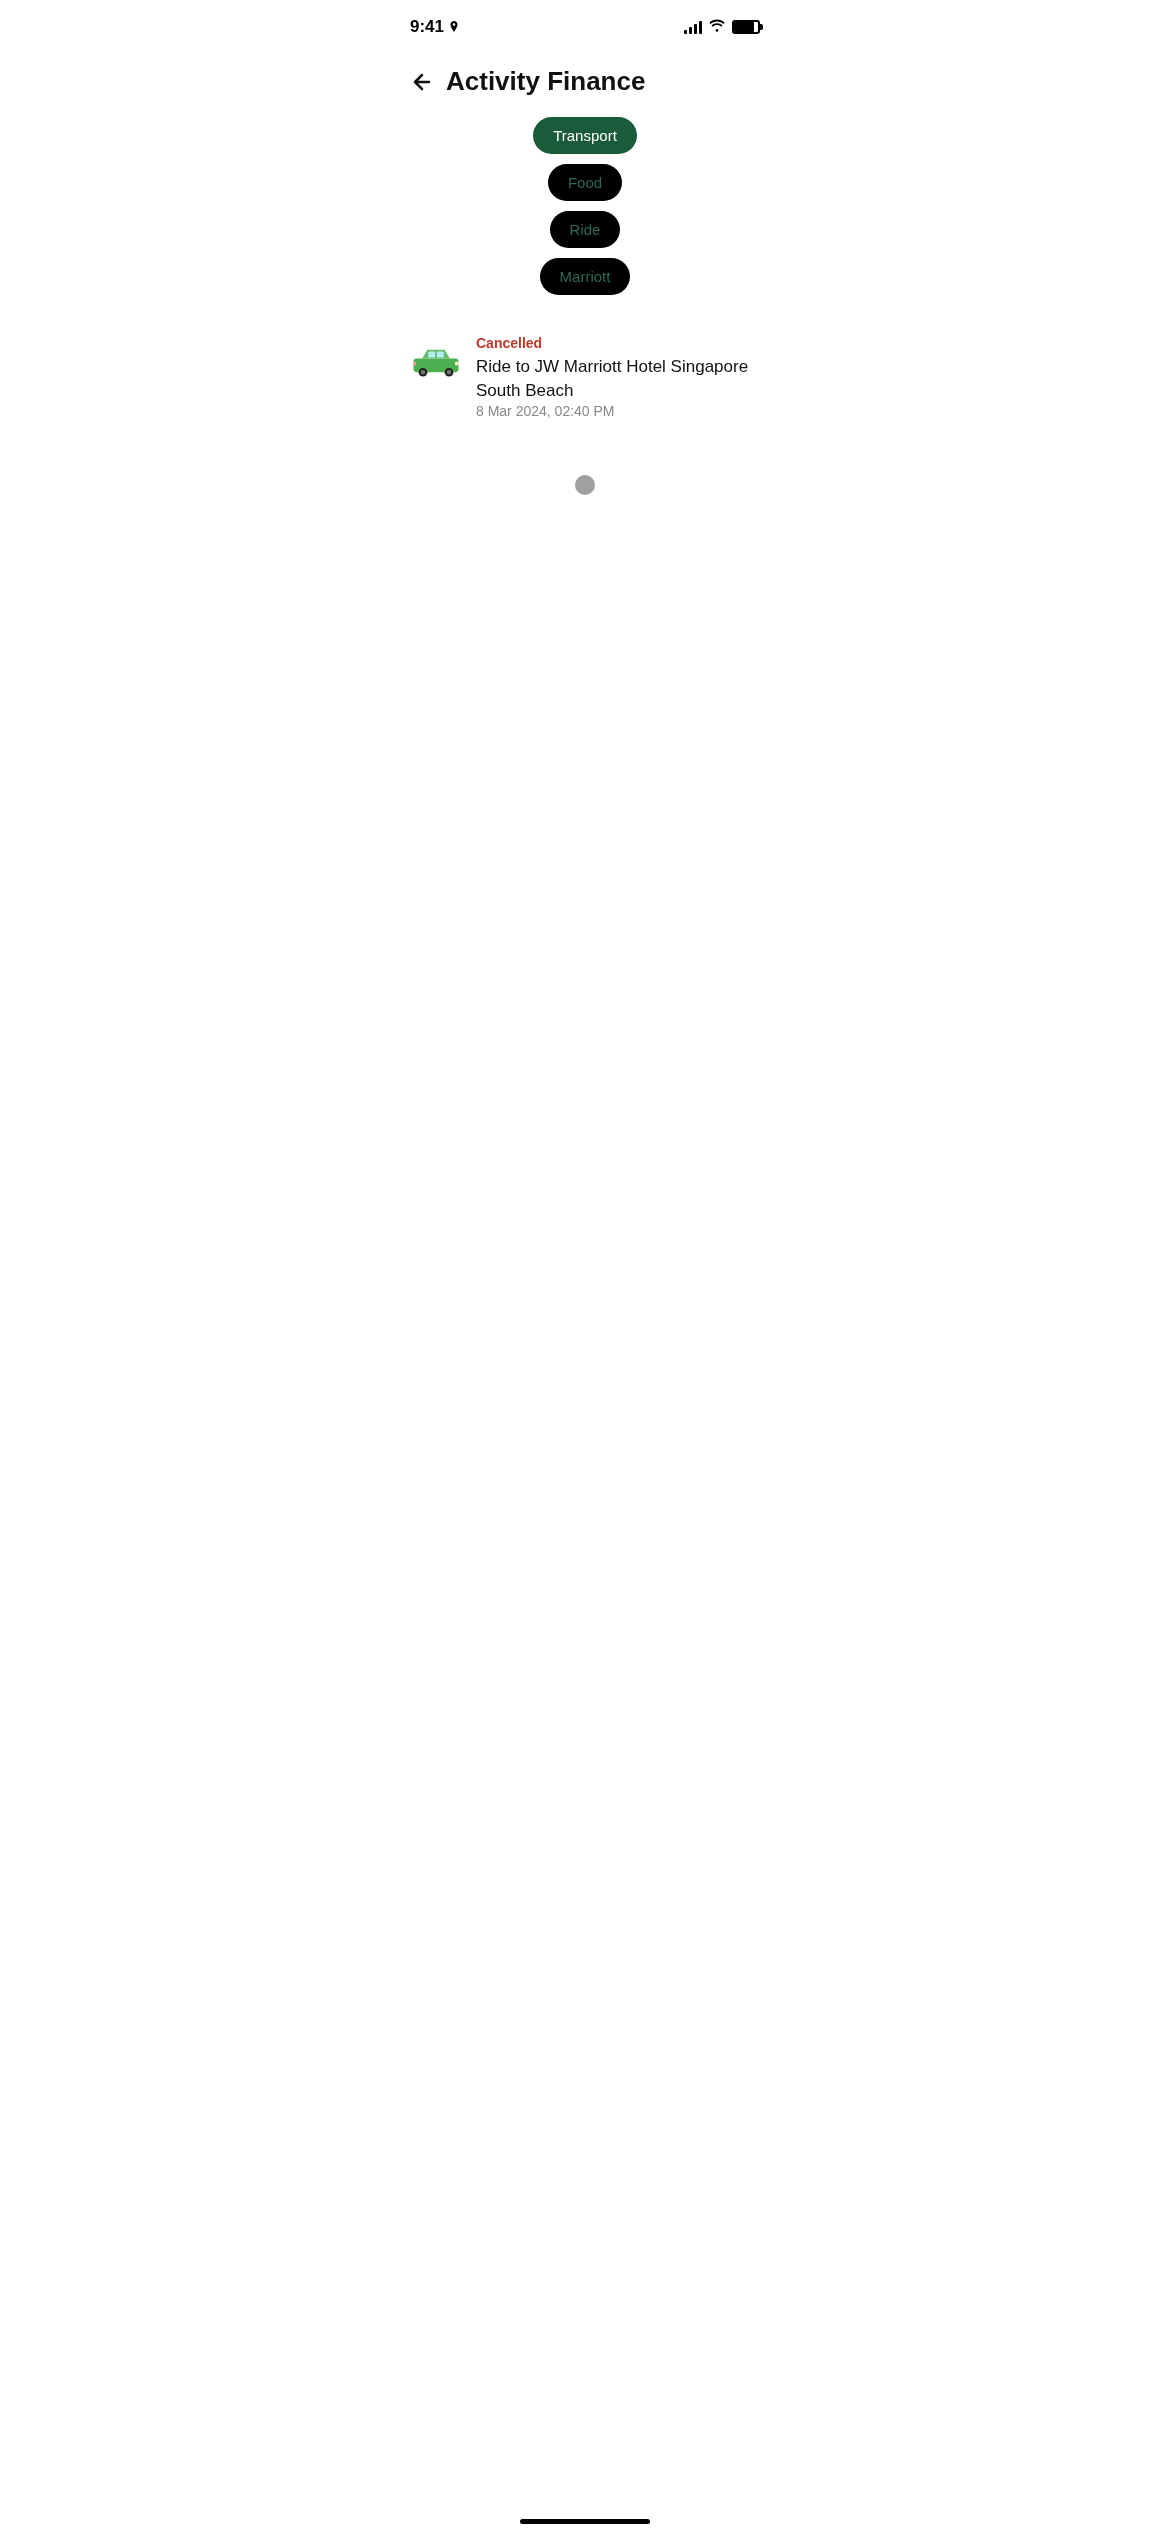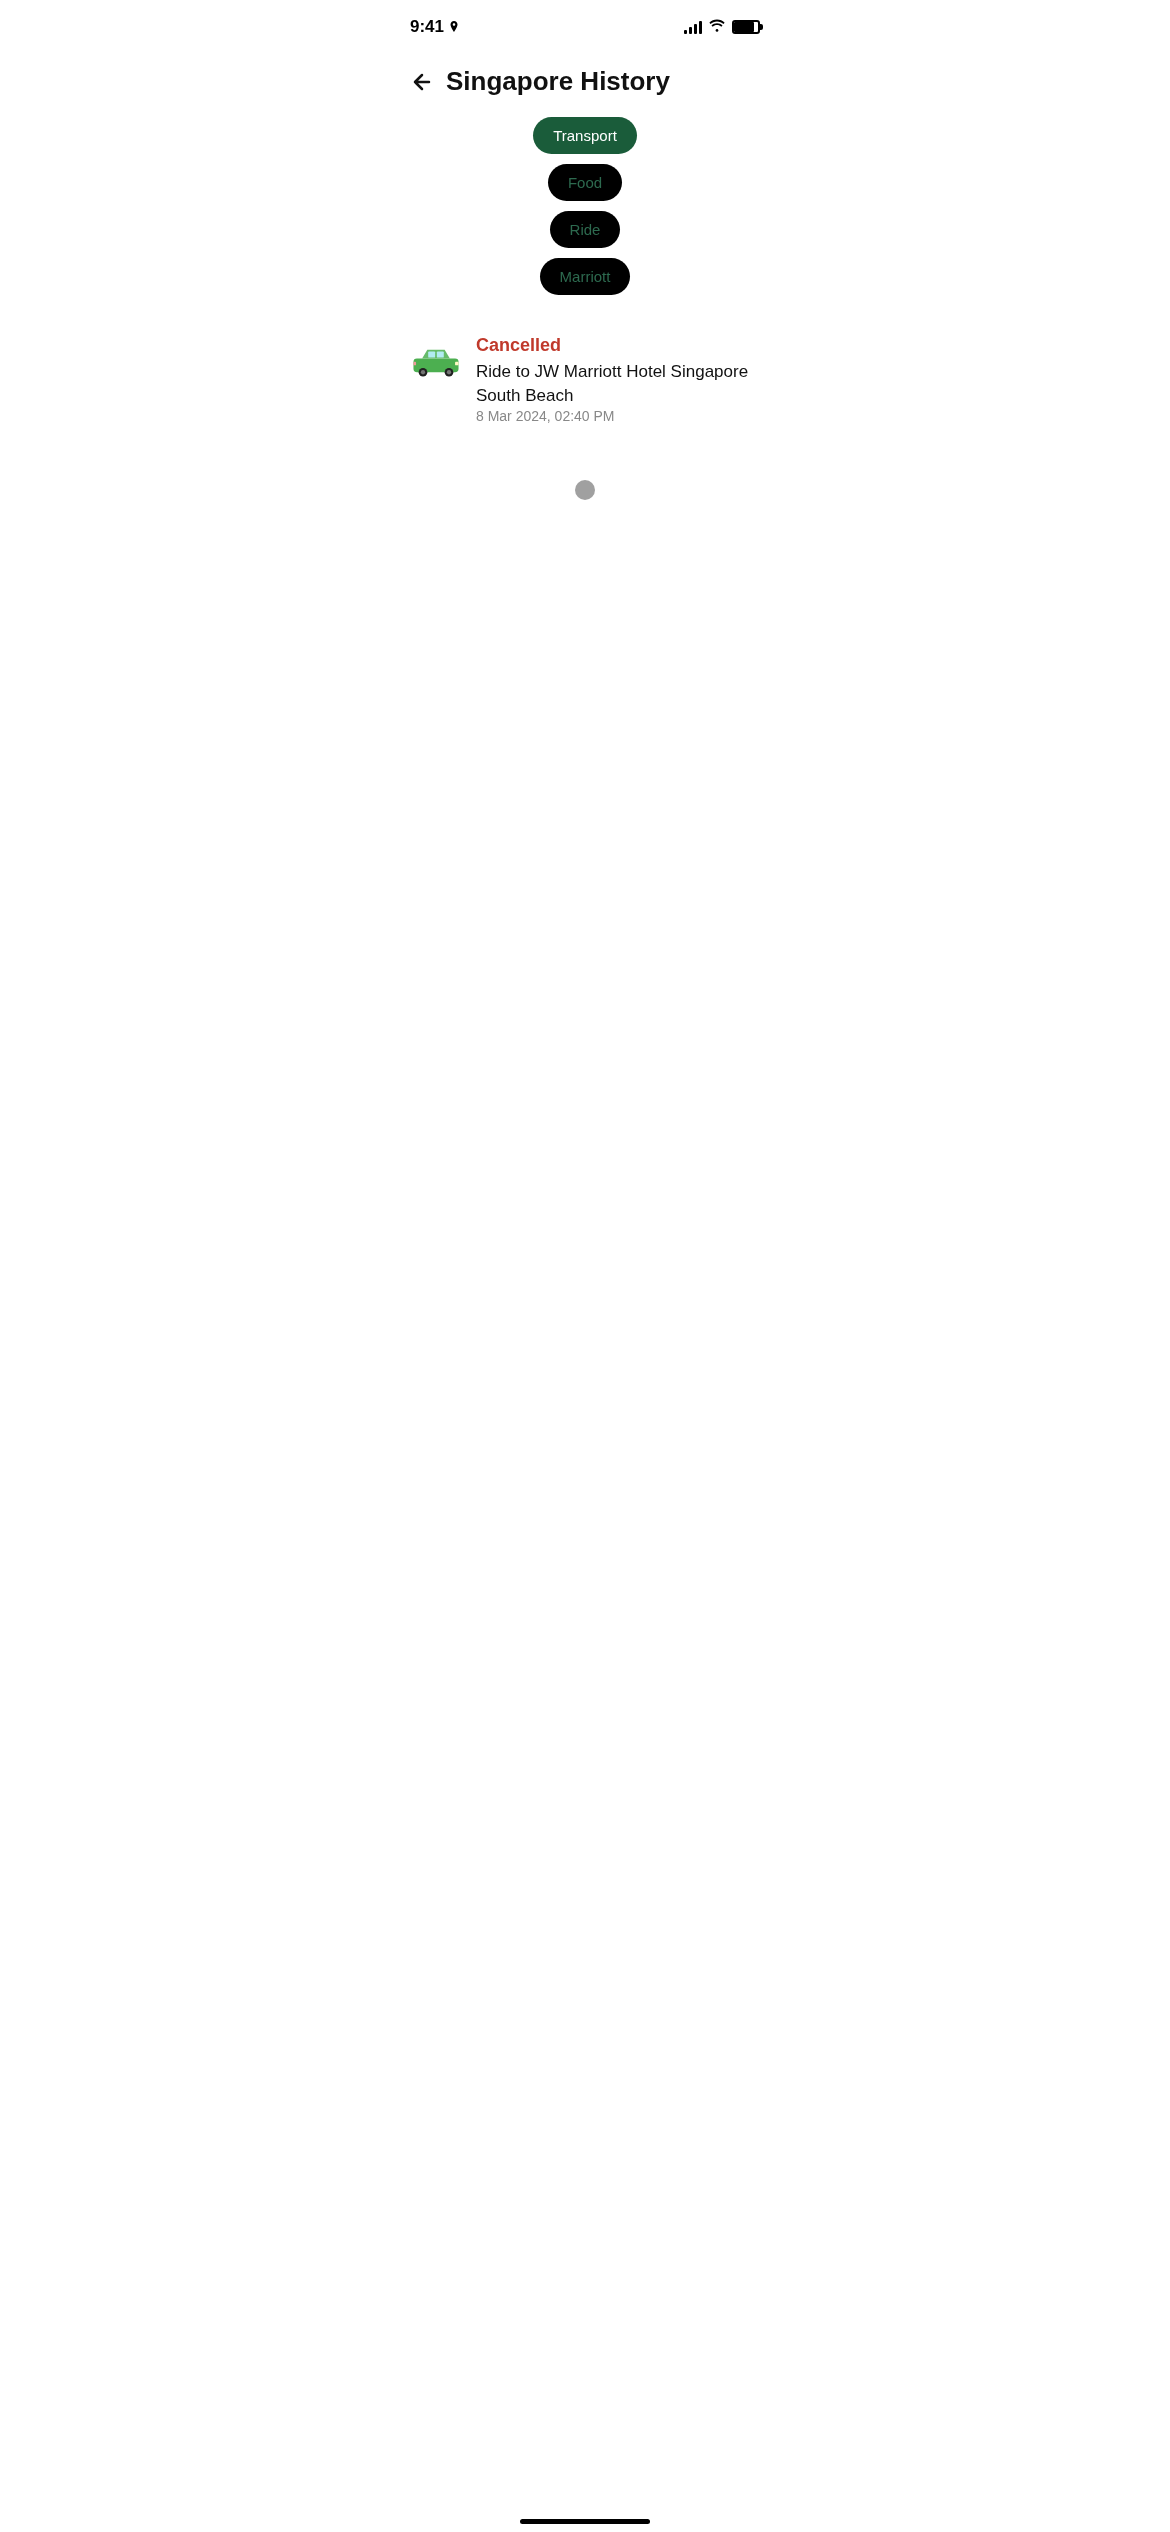--- a/index.html
+++ b/index.html
@@ -178,21 +178,21 @@
       align-items: center;
       justify-content: center;
       flex-shrink: 0;
     }
 
     .activity-content {
       flex: 1;
     }
 
     .activity-status-cancelled {
-      font-size: 18px;
+      font-size: 14px;
       font-weight: 600;
       color: #c0392b;
       margin-bottom: 4px;
     }
 
     .activity-title {
       font-size: 17px;
       font-weight: 400;
       color: #111111;
       line-height: 1.4;
@@ -265,21 +265,21 @@
     </div>
   </div>
 </div>
 
 <div class="header">
   <div class="back-button">
     <svg width="24" height="24" viewBox="0 0 24 24" fill="none" xmlns="http://www.w3.org/2000/svg">
       <path d="M19 12H5M5 12L12 19M5 12L12 5" stroke="#111111" stroke-width="2.5" stroke-linecap="round" stroke-linejoin="round"></path>
     </svg>
   </div>
-  <h1 class="page-title">Singapore History</h1>
+  <h1 class="page-title">Activity Finance</h1>
 </div>
 
 <div class="filter-tabs">
   <button class="filter-tab active">Transport</button>
   <button class="filter-tab inactive">Food</button>
   <button class="filter-tab inactive">Ride</button>
   <button class="filter-tab inactive">Marriott</button>
 
 </div>
 

